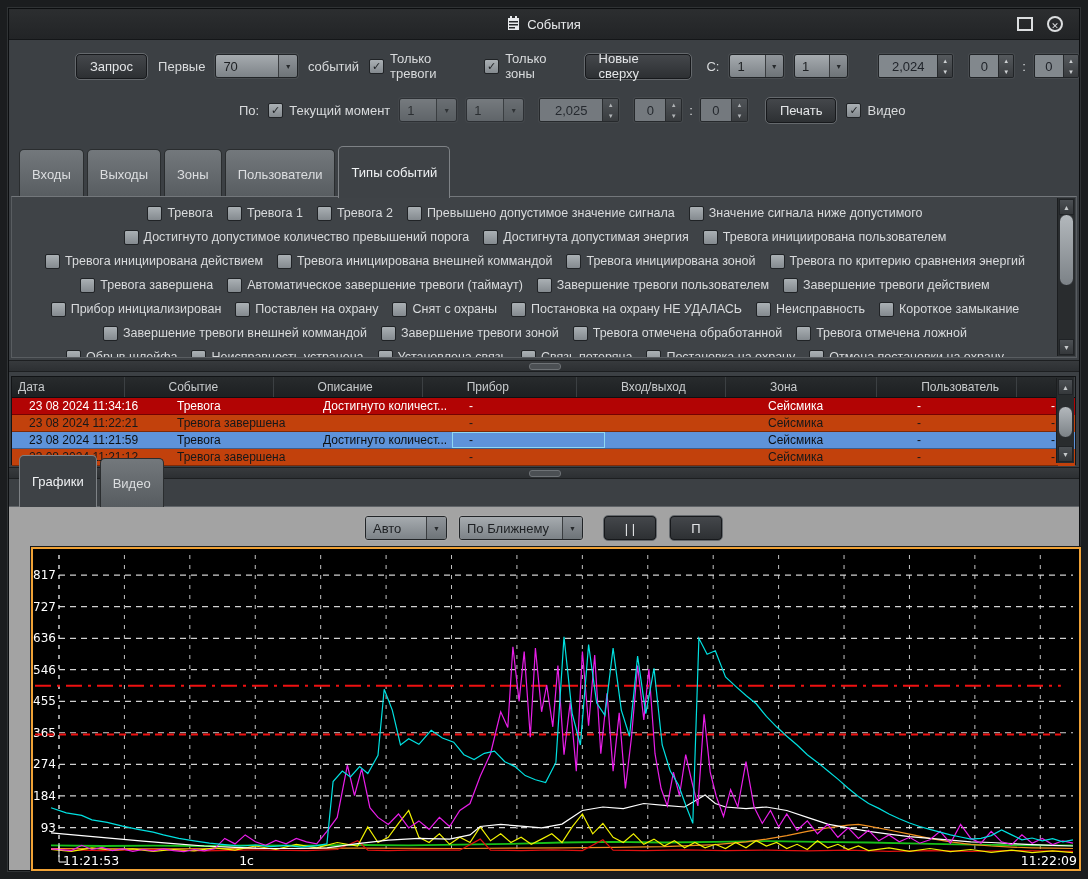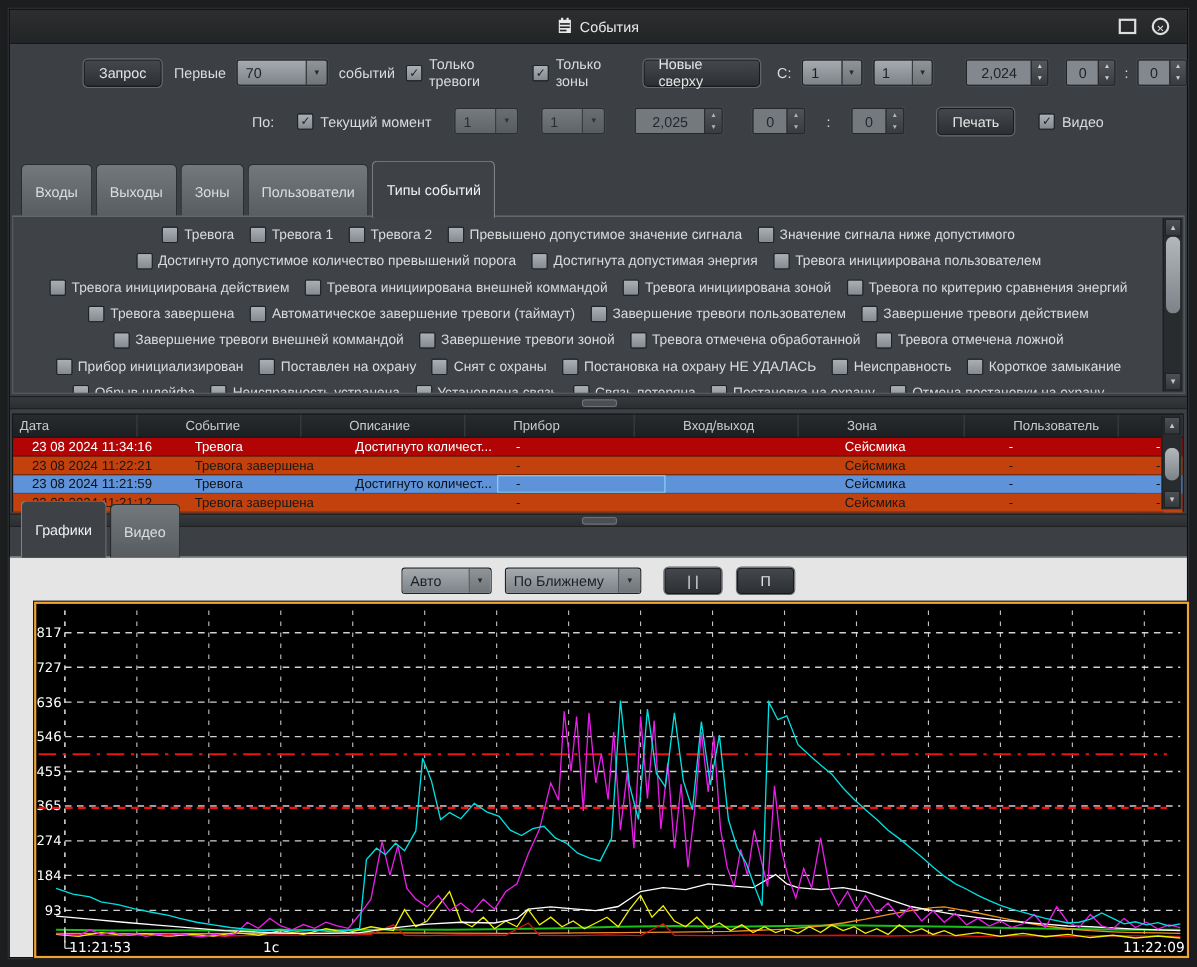--- a/index.html
+++ b/index.html
@@ -30,21 +30,21 @@
   .spin .btns{width:15px;display:flex;flex-direction:column;background:linear-gradient(#55595d,#393c3f);
     border-left:1px solid #26292c;}
   .spin .btns span{flex:1;font-size:6px;color:#cfd2d4;display:flex;align-items:center;justify-content:center;}
   .cb{width:13px;height:13px;border:1px solid #202326;border-radius:2px;flex:0 0 13px;
     background:linear-gradient(#aab0b4,#848a8f);display:inline-flex;align-items:center;justify-content:center;
     font-size:11px;color:#1d2023;font-weight:bold;}
   .cbrow{display:inline-flex;align-items:center;gap:6px;}
   .lbl{color:#d9dbdd;font-size:13px;}
   
   .toolbar1{position:absolute;left:66px;top:41px;height:32px;display:flex;align-items:center;gap:10px;}
-  .toolbar2{position:absolute;left:220px;top:85px;height:32px;display:flex;align-items:center;gap:21px;text-align:right;}
+  .toolbar2{position:absolute;left:230px;top:85px;height:32px;display:flex;align-items:center;gap:9px;text-align:right;}
   
   .tabbar{position:absolute;display:flex;align-items:flex-end;}
   .tab{height:24px;padding:12px 12px;display:flex;align-items:center;margin-right:3px;
     background:linear-gradient(#73787c,#575c60);border:1px solid #2a2d2f;border-bottom:none;
     border-radius:5px 5px 0 0;color:#dcdee0;font-size:13px;position:relative;}
   .tab.active{background:#3e4246;border-color:#7e8286;color:#f0f2f4;height:27px;z-index:3;}
   
   .etype-panel{position:absolute;left:2px;right:2px;top:187px;height:162px;background:#3f4347;
     border:1px solid #595d61;border-top-color:#73777b;overflow:hidden;box-sizing:border-box;}
   .etype-rows{position:absolute;left:4px;right:22px;top:4px;}
@@ -70,21 +70,21 @@
   .ev-head .hc{color:#c8cbcd;font-size:12px;display:flex;align-items:center;padding-left:6px;
     border-right:1px solid #3c4043;box-sizing:border-box;overflow:hidden;white-space:nowrap;}
   .ev-row{display:flex;height:17px;}
   .ev-row .c{font-size:12px;display:flex;align-items:center;padding-left:17px;box-sizing:border-box;
     overflow:hidden;white-space:nowrap;border-bottom:1px solid rgba(0,0,0,.35);position:relative;}
   .row-alarm{background:#b20404;color:#ffffff;}
   .row-norm{background:#c2410c;color:#161819;}
   .row-sel{background:#5e93da;color:#0e1012;}
   .focus-cell{box-shadow:inset 0 0 0 1px #8fd8f2;}
   
-  .chart-area{position:absolute;left:0;right:0;top:497px;bottom:0;background:#e5e5e5;border-top:1px solid #606468;}
+  .chart-area{position:absolute;left:0;right:0;top:497px;bottom:0;background:#a3a3a3;border-top:1px solid #606468;}
   .chart-controls{position:absolute;left:0;right:0;top:8px;height:26px;display:flex;align-items:center;
     justify-content:center;gap:12px;}
   .sq-btn{min-width:36px;padding:0 8px;height:24px;}
   .chartbox{position:absolute;left:22px;top:40px;width:1050px;height:324px;background:#000;
     border:2px solid #f0a236;box-sizing:border-box;box-shadow:0 0 0 1px #17191b;}
 </style>
 </head>
 <body>
 
 <div class="window">
@@ -276,59 +276,59 @@
             <span class="lbl">Завершение тревоги пользователем</span>
           </span>
           <span class="cbrow">
             <span class="cb"></span>
             <span class="lbl">Завершение тревоги действием</span>
           </span>
         </div>
         <div class="etype-row">
           <span class="cbrow">
             <span class="cb"></span>
+            <span class="lbl">Прибор инициализирован</span>
+          </span>
+          <span class="cbrow">
+            <span class="cb"></span>
+            <span class="lbl">Поставлен на охрану</span>
+          </span>
+          <span class="cbrow">
+            <span class="cb"></span>
+            <span class="lbl">Снят с охраны</span>
+          </span>
+          <span class="cbrow">
+            <span class="cb"></span>
+            <span class="lbl">Постановка на охрану НЕ УДАЛАСЬ</span>
+          </span>
+          <span class="cbrow">
+            <span class="cb"></span>
+            <span class="lbl">Неисправность</span>
+          </span>
+          <span class="cbrow">
+            <span class="cb"></span>
+            <span class="lbl">Короткое замыкание</span>
+          </span>
+        </div>
+        <div class="etype-row">
+          <span class="cbrow">
+            <span class="cb"></span>
             <span class="lbl">Завершение тревоги внешней коммандой</span>
           </span>
           <span class="cbrow">
             <span class="cb"></span>
             <span class="lbl">Завершение тревоги зоной</span>
           </span>
           <span class="cbrow">
             <span class="cb"></span>
             <span class="lbl">Тревога отмечена обработанной</span>
           </span>
           <span class="cbrow">
             <span class="cb"></span>
             <span class="lbl">Тревога отмечена ложной</span>
-          </span>
-        </div>
-        <div class="etype-row">
-          <span class="cbrow">
-            <span class="cb"></span>
-            <span class="lbl">Прибор инициализирован</span>
-          </span>
-          <span class="cbrow">
-            <span class="cb"></span>
-            <span class="lbl">Поставлен на охрану</span>
-          </span>
-          <span class="cbrow">
-            <span class="cb"></span>
-            <span class="lbl">Снят с охраны</span>
-          </span>
-          <span class="cbrow">
-            <span class="cb"></span>
-            <span class="lbl">Постановка на охрану НЕ УДАЛАСЬ</span>
-          </span>
-          <span class="cbrow">
-            <span class="cb"></span>
-            <span class="lbl">Неисправность</span>
-          </span>
-          <span class="cbrow">
-            <span class="cb"></span>
-            <span class="lbl">Короткое замыкание</span>
           </span>
         </div>
         <div class="etype-row">
           <span class="cbrow">
             <span class="cb"></span>
             <span class="lbl">Обрыв шлейфа</span>
           </span>
           <span class="cbrow">
             <span class="cb"></span>
             <span class="lbl">Неисправность устранена</span>

